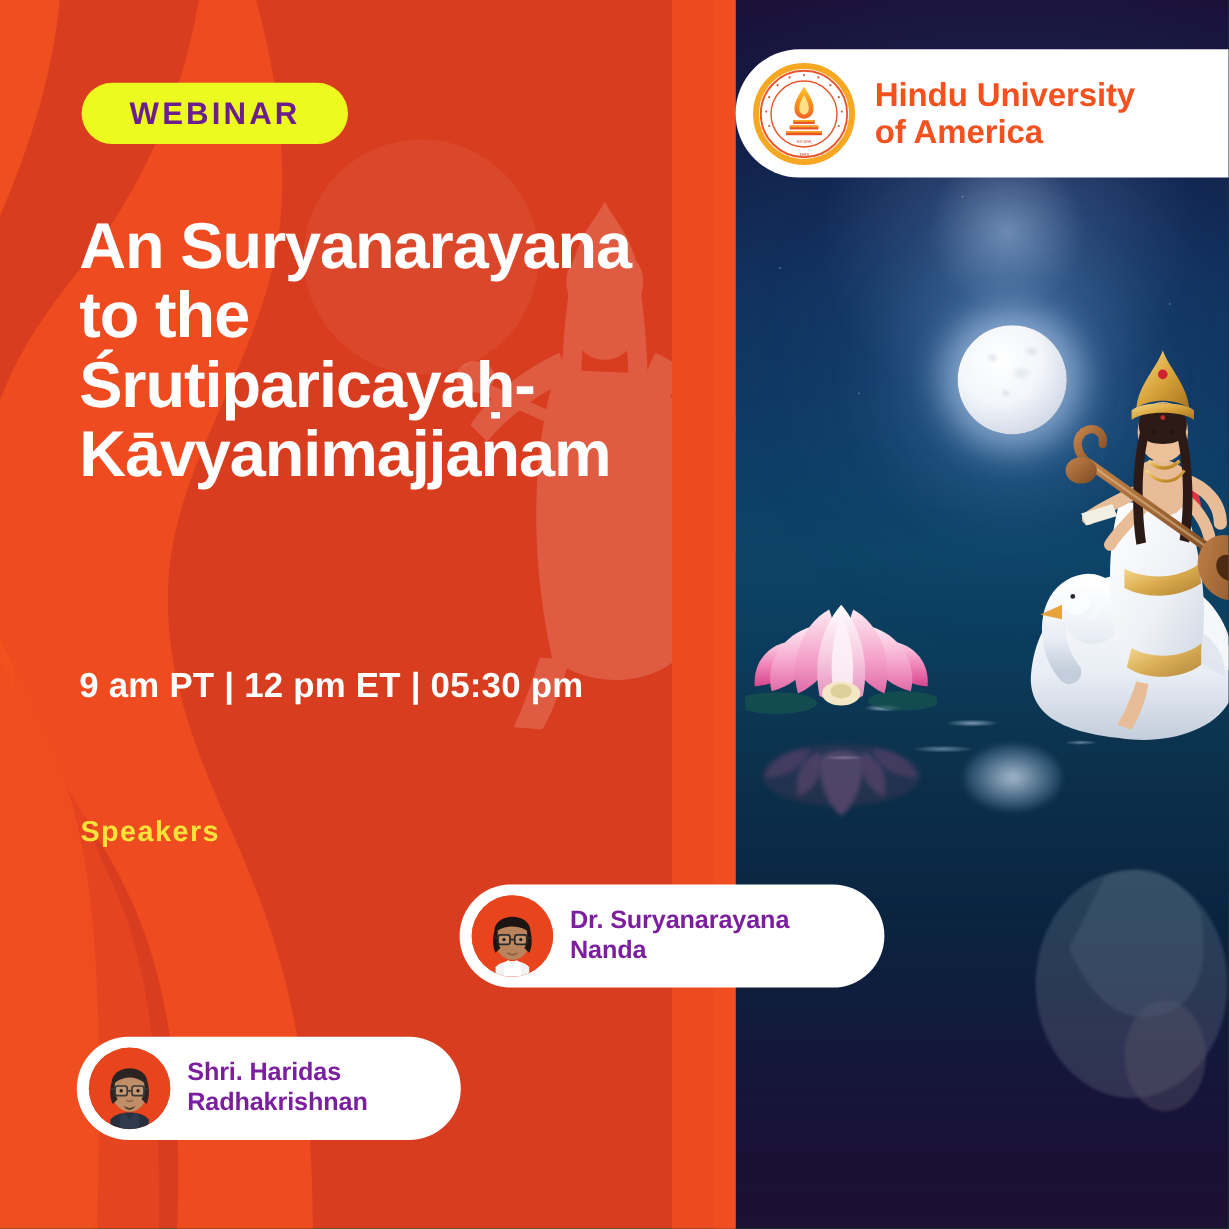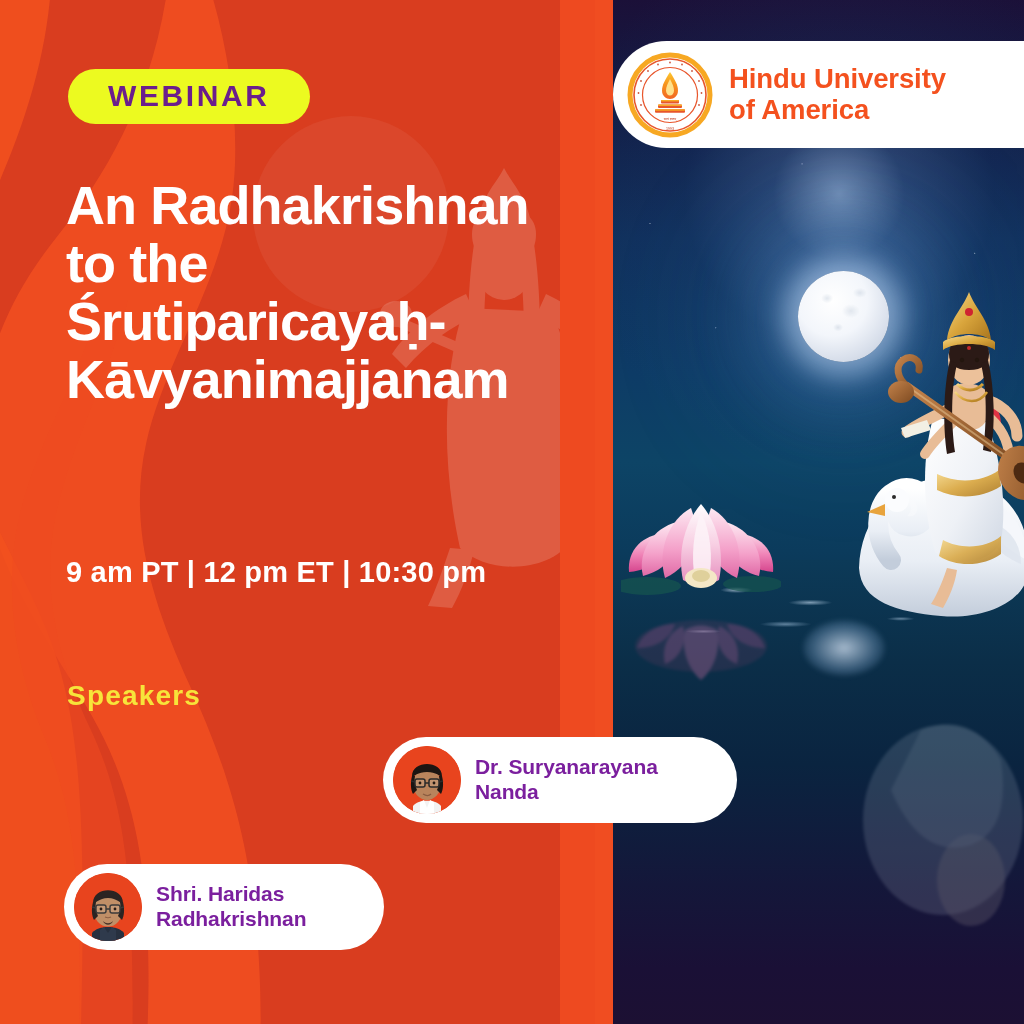--- a/index.html
+++ b/index.html
@@ -109,21 +109,21 @@
   .seal{width:86px;height:86px;flex:0 0 86px;position:relative;}
   .logo-text{
     font-size:27.5px;font-weight:bold;line-height:1.12;color:#F4511E;letter-spacing:-.1px;
     white-space:pre-line;
   }
 
   
   .webinar-badge{
     position:absolute;left:68px;top:69px;
     background:#ECFA20;color:#6B1E8C;
-    font-size:30px;font-weight:bold;letter-spacing:2.6px;
+    font-size:26px;font-weight:bold;letter-spacing:2.6px;
     padding:12px 40px 13px;border-radius:30px;
     line-height:1;
   }
 
   
   .title{
     position:absolute;left:66px;top:176px;width:530px;
     color:#fff;font-size:54px;font-weight:bold;line-height:1.075;
     letter-spacing:-.9px;white-space:pre-line;
   }
@@ -134,21 +134,21 @@
     color:#F7E72B;font-size:43px;font-weight:bold;letter-spacing:.4px;line-height:1;
   }
   .time{
     position:absolute;left:66px;top:558px;
     color:#FFFFFF;font-size:29px;font-weight:bold;letter-spacing:.2px;line-height:1;
   }
 
   
   .speakers-label{
     position:absolute;left:67px;top:682px;
-    color:#F7E43A;font-size:28px;font-weight:bold;letter-spacing:1.2px;line-height:1;
+    color:#F7E43A;font-size:24px;font-weight:bold;letter-spacing:1.2px;line-height:1;
   }
   .sp-pill{
     position:absolute;height:86px;background:#fff;border-radius:48px;
     display:flex;align-items:center;padding-left:10px;box-sizing:border-box;
   }
   .sp-1{left:64px;top:737px;width:298px;}
   .sp-2{left:383px;top:737px;width:354px;}
   .sp-3{left:64px;top:864px;width:320px;}
   .sp-avatar{
     width:68px;height:68px;flex:0 0 68px;border-radius:50%;
@@ -389,26 +389,26 @@
         <text x="43" y="67.5" text-anchor="middle" fill="#C2391C" font-size="3.2" font-family="Liberation Sans, sans-serif">सत्यं ज्ञानम्</text>
         <text x="43" y="78" text-anchor="middle" fill="#C2391C" font-size="3.6" font-family="Liberation Sans, sans-serif">1993</text>
       </svg>
     </div>
     <div class="logo-text">Hindu University
 of America</div>
   </div>
 
   <div class="webinar-badge">WEBINAR</div>
 
-  <div class="title">An Radhakrishnan
+  <div class="title">An Suryanarayana
 to the
 Śrutiparicayaḥ-
 Kāvyanimajjanam</div>
 
-  <div class="time">9 am PT | 12 pm ET | 10:30 pm</div>
+  <div class="time">9 am PT | 12 pm ET | 05:30 pm</div>
 
   <div class="speakers-label">Speakers</div>
 
 
   <div class="sp-pill sp-3">
     <div class="sp-avatar">
       <svg viewBox="0 0 68 68" width="68" height="68">
         <circle cx="34" cy="34" r="34" fill="#E8441E"></circle>
         <ellipse cx="34" cy="37" rx="14.5" ry="16.5" fill="#c08f67"></ellipse>
         <path d="M19 30 C19 13 49 13 49 30 C49 34 45 25 34 25 C23 25 19 34 19 30 Z" fill="#2b2422"></path>

